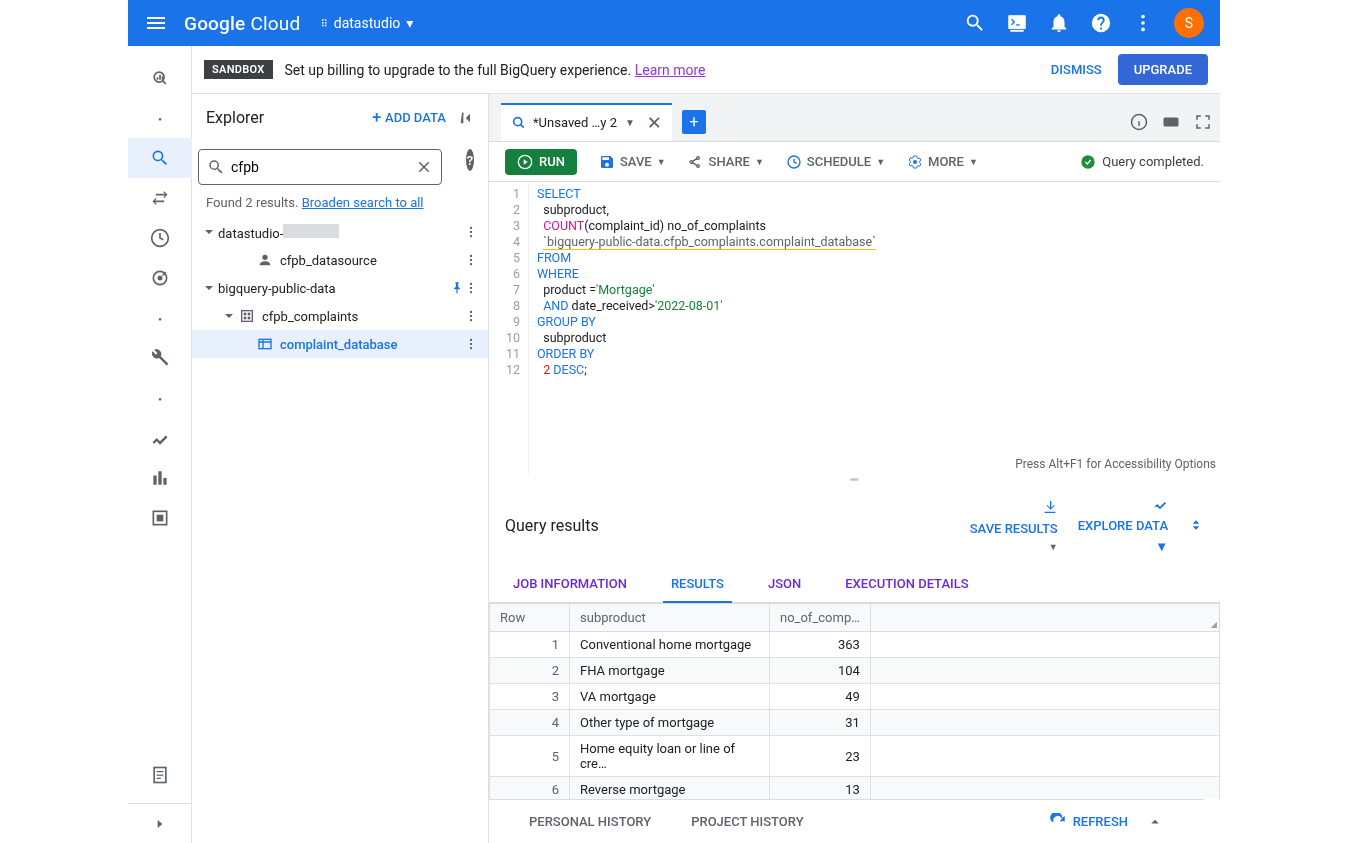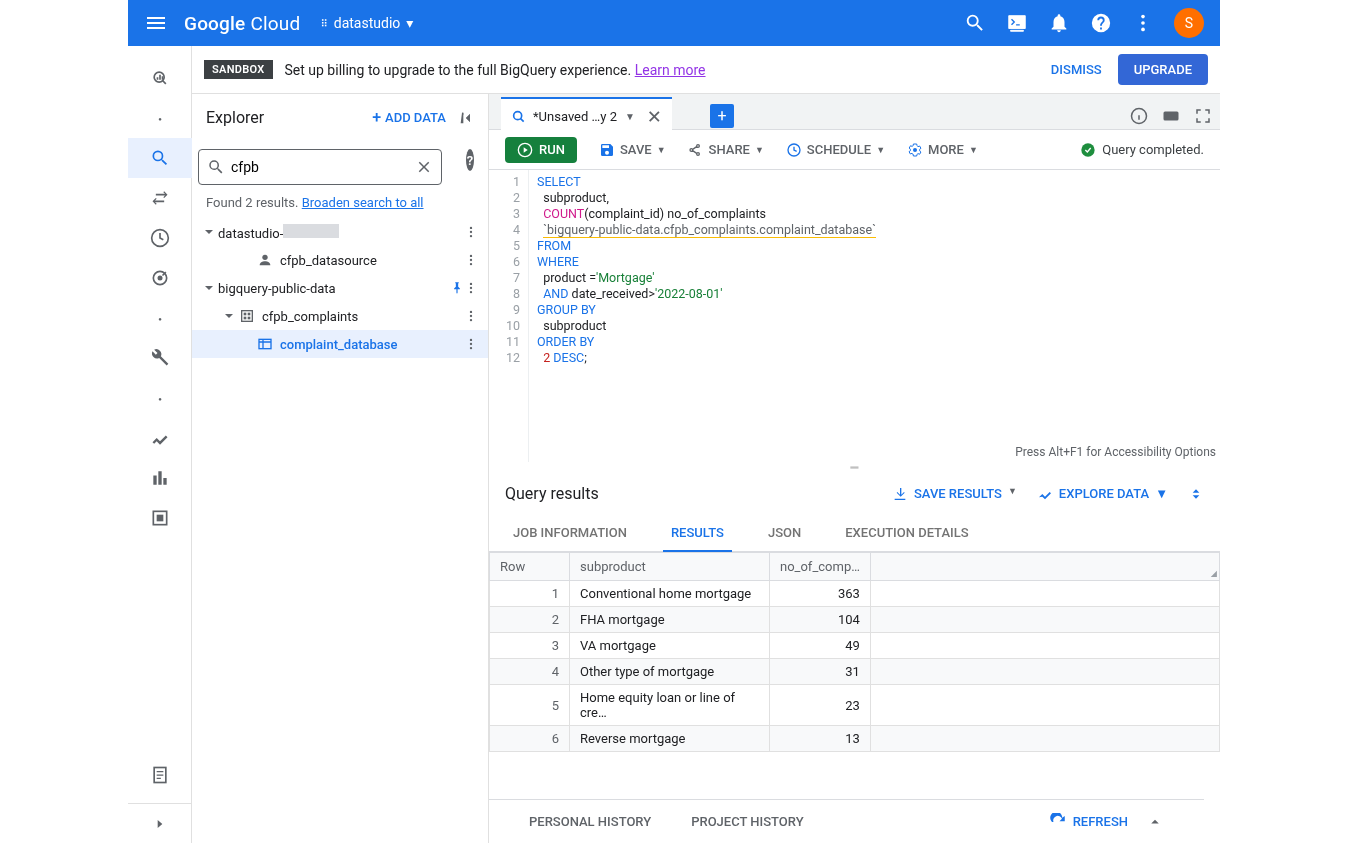--- a/index.html
+++ b/index.html
@@ -52,21 +52,21 @@
 .tree-caret svg { width:10px; height:10px; fill:#5f6368; }
 .tree-icon { width:18px; height:18px; margin-right:6px; display:flex; align-items:center; justify-content:center; }
 .tree-icon svg { width:16px; height:16px; fill:#5f6368; }
 .tree-label { flex:1; white-space:nowrap; overflow:hidden; text-overflow:ellipsis;}
 .tree-more { cursor:pointer; }
 .redacted { background:#dadce0; width:56px; height:14px; display:inline-block; }
 .tree-row.selected .tree-label { color:#1a73e8; font-weight:500; }
 .pin { fill:#1a73e8; }
 
 .main { position:absolute; top:94px; left:489px; right:128px; height:749px; display:flex; flex-direction:column; background:#fff;}
-.tab-bar { height:36px; display:flex; align-items:center; background:#f1f3f4; padding: 8px 0 0 12px; border-bottom:1px solid #dadce0;gap:28px; }
+.tab-bar { height:48px; display:flex; align-items:center; background:#f1f3f4; padding: 8px 0 0 12px; border-bottom:1px solid #dadce0; }
 .query-tab { background:#fff; height:38px; display:flex; align-items:center; padding:0 10px; gap:6px; border-top:2px solid #1a73e8; cursor:pointer; font-size:13px; }
 .query-tab svg { width:16px; height:16px; fill:#1a73e8; }
 .close-x { font-size:18px; color:#5f6368; margin-left:6px; cursor:pointer; }
 .tab-caret { font-size:10px; color:#5f6368; margin-left:2px;}
 .new-tab { width:24px; height:24px; background:#1a73e8; color:#fff; display:flex; align-items:center; justify-content:center; font-size:16px; border-radius:2px; margin-left:10px; cursor:pointer; }
 .tab-bar-right { margin-left:auto; display:flex; gap:14px; padding-right:8px; }
 .tab-bar-right svg { width:18px; height:18px; fill:#5f6368; cursor:pointer; }
 
 .toolbar { height:40px; display:flex; align-items:center; padding:0 16px; gap:22px; border-bottom:1px solid #dadce0; font-size:13px; }
 .run-btn { background:#15803d; color:#fff; padding:5px 12px; border-radius:4px; display:flex; align-items:center; gap:6px; font-weight:500; cursor:pointer; }
@@ -87,25 +87,25 @@
 .str { color:#188038; }
 .tbl { color:#5f6368; border-bottom:1px solid #fbbc04; }
 .num { color:#c5221f; }
 .fn { color:#d01b8c; }
 .accessibility { position:absolute; right:4px; bottom:2px; font-size:12px; color:#5f6368;}
 .drag-handle { height:10px; display:flex; justify-content:center; align-items:center; color:#c0c0c0; }
 
 .results-header { display:flex; align-items:center; padding:12px 16px; gap:20px; }
 .results-title { font-size:16px; }
 .results-actions { margin-left:auto; display:flex; gap:20px; align-items:center; }
-.res-btn { color:#1a73e8; font-size:13px; font-weight:500; display:flex; align-items:flex-start; gap:6px; cursor:pointer;}
+.res-btn { color:#1a73e8; font-size:13px; font-weight:500; display:flex; align-items:flex-end; gap:6px; cursor:pointer;flex-direction:column;}
 .res-btn svg { fill:#1a73e8; width:16px; height:16px; }
 
 .result-tabs { display:flex; gap:28px; padding: 0 16px; border-bottom:1px solid #dadce0; font-size:13px; font-weight:500;}
-.result-tabs div { padding: 10px 8px; cursor:pointer; color:#737373;}
+.result-tabs div { padding: 10px 8px; cursor:pointer; color:#6d28d9;}
 .result-tabs .active { color:#1a73e8; border-bottom:2px solid #1a73e8; margin-bottom:-1px;}
 
 .data-table { width:100%; border-collapse:collapse; font-size:13px;}
 .data-table th { background:#f8f9fa; text-align:left; padding:6px 10px; border:1px solid #dadce0; font-weight:400; color:#5f6368; position:relative;}
 .data-table td { padding:5px 10px; border:1px solid #e0e0e0; }
 .data-table tr:nth-child(even) td { background:#f8f9fa;}
 .data-table .rownum { text-align:right; color:#5f6368; width:46px;}
 .data-table .num-cell { text-align:right; }
 .col-row-h { width:80px; }
 .col-sub { width:200px;}

